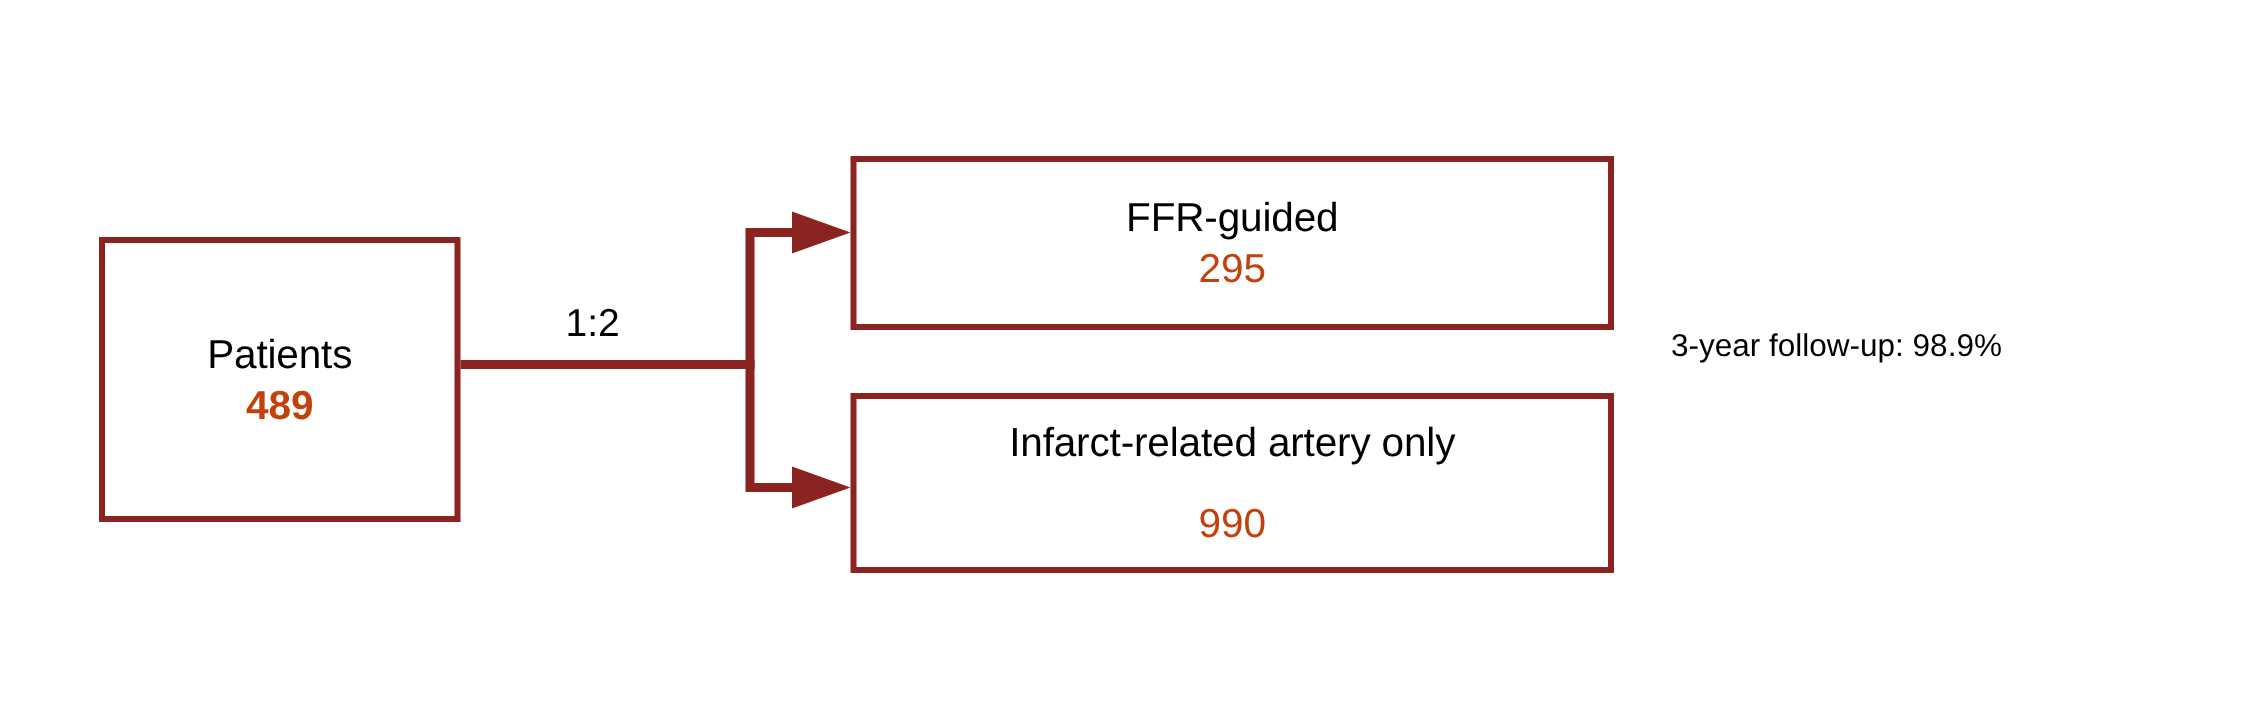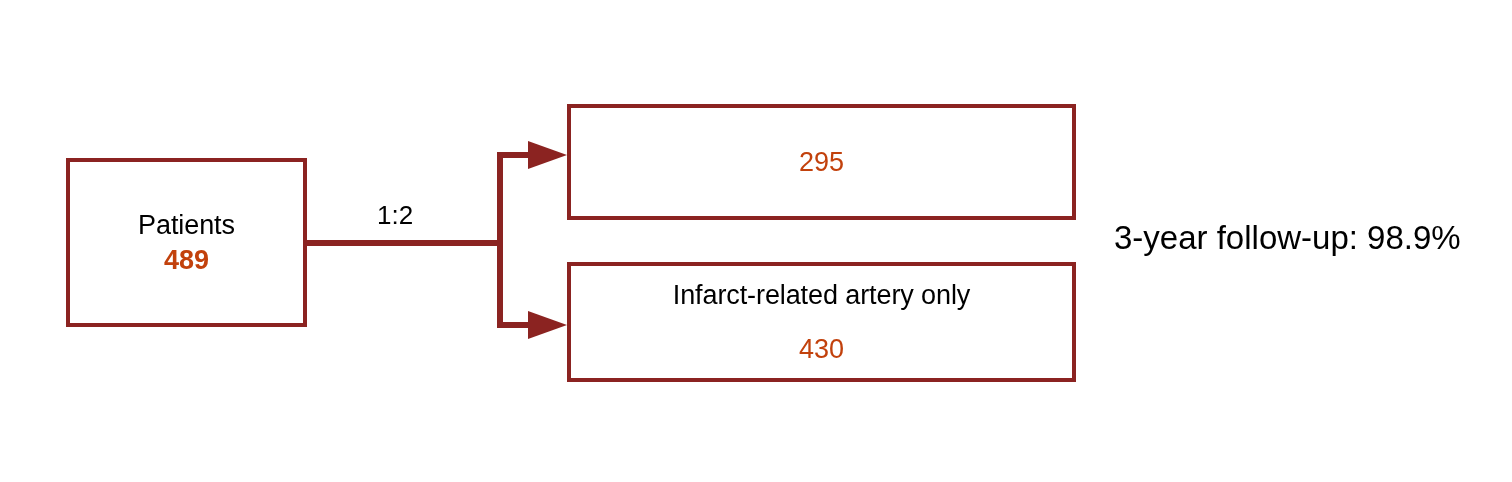--- a/index.html
+++ b/index.html
@@ -32,21 +32,21 @@
     display: flex;
     flex-direction: column;
     align-items: center;
     justify-content: center;
     line-height: 1.26;
   }
   #box-patients {
     left: 66px;
     top: 158px;
     width: 241px;
-    height: 169px;
+    height: 190px;
   }
   #box-ffr {
     left: 567px;
     top: 104px;
     width: 509px;
     height: 116px;
   }
   #box-ira {
     left: 567px;
     top: 262px;
@@ -80,21 +80,21 @@
     font-stretch: condensed;
     white-space: nowrap;
   }
   #label-ratio {
     left: 377px;
     top: 200px;
   }
   #label-followup {
     left: 1114px;
     top: 219px;
-    font-size: 33px;
+    font-size: 21px;
   }
 </style>
 </head>
 <body>
 
 <div id="canvas">
 
   <svg class="flow-svg" viewBox="0 0 1512 482" aria-hidden="true">
 
     <line x1="305" y1="243" x2="503" y2="243" stroke="#8B2321" stroke-width="6"></line>
@@ -111,23 +111,24 @@
   </svg>
 
   <div class="node-box" id="box-patients">
     <div class="node-label">Patients</div>
     <div class="node-value bold">489</div>
   </div>
 
   <div class="edge-label" id="label-ratio">1:2</div>
 
   <div class="node-box" id="box-ffr">
+    <div class="node-label">FFR-guided</div>
     <div class="node-value">295</div>
   </div>
 
   <div class="node-box" id="box-ira">
     <div class="node-label">Infarct-related artery only</div>
-    <div class="node-value">430</div>
+    <div class="node-value">990</div>
   </div>
 
   <div class="edge-label" id="label-followup">3-year follow-up: 98.9%</div>
 
 </div>
 
 </body></html>

